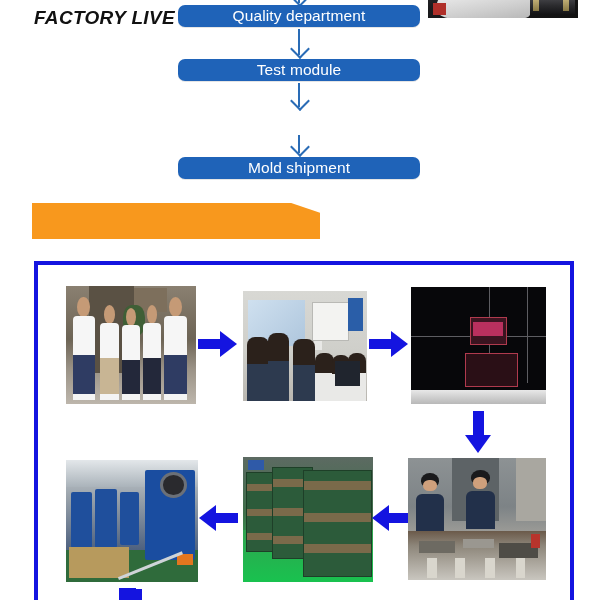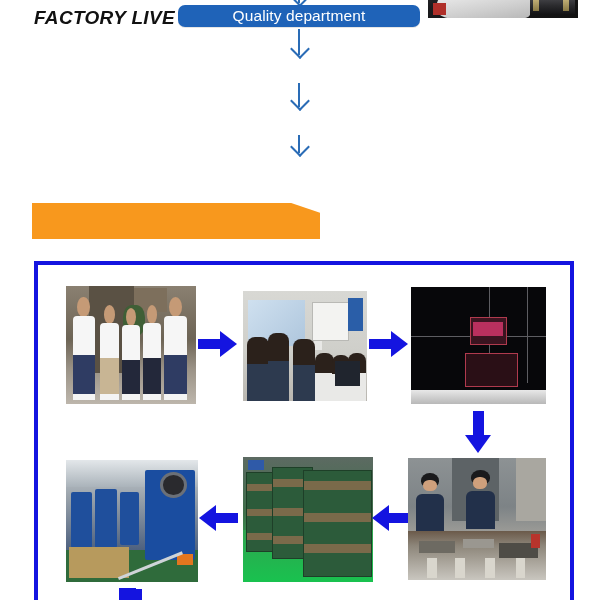--- a/index.html
+++ b/index.html
@@ -334,26 +334,32 @@
   <div class="flow">
 
     <div class="arrow-v av0"></div>
 
     <div class="flow-box fb1">
       <span>Quality department</span>
     </div>
 
     <div class="arrow-v av1"></div>
 
+    <div class="flow-box fb2">
+      <span>Test module</span>
+    </div>
 
     <div class="arrow-v av2"></div>
 
 
     <div class="arrow-v av3"></div>
 
+    <div class="flow-box fb4">
+      <span>Mold shipment</span>
+    </div>
 
 
   </div>
 
   <div class="banner"></div>
   <div class="banner-label">FACTORY LIVE</div>
 
   <div class="panel">
 
     <div class="photo p-team">

